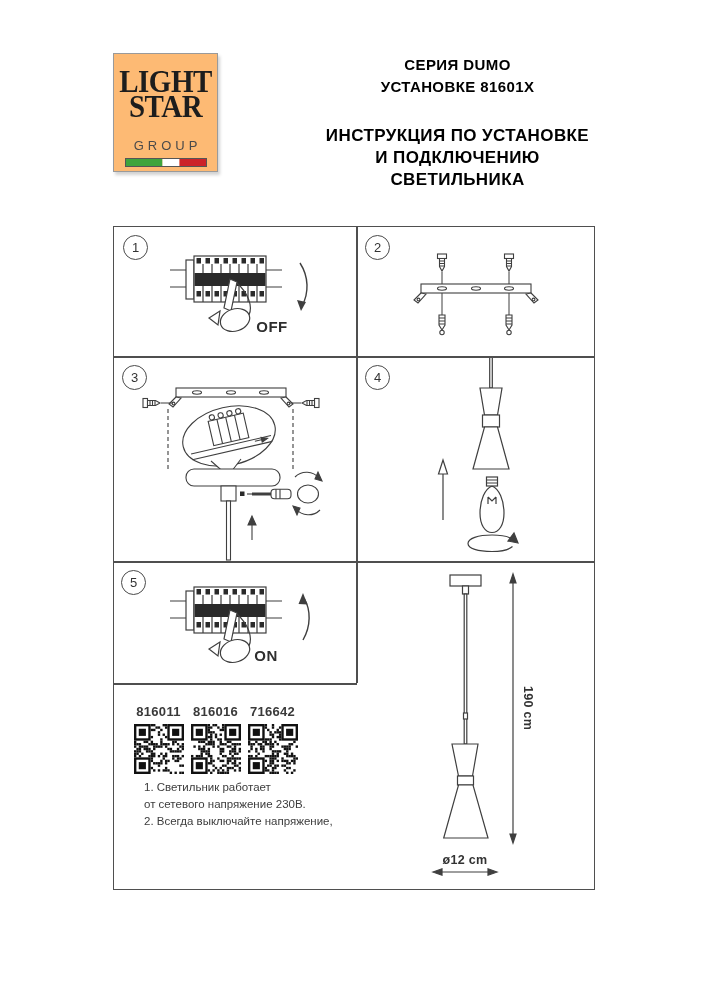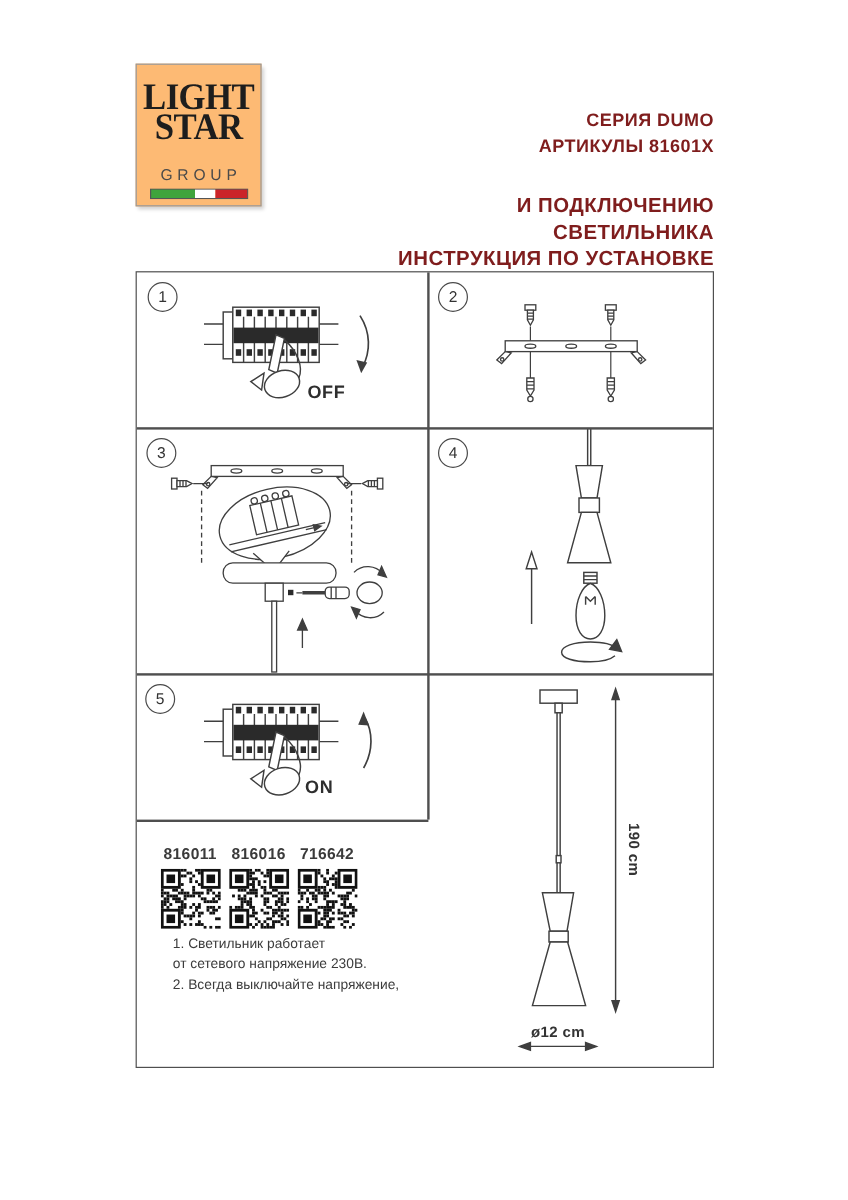--- a/index.html
+++ b/index.html
@@ -16,22 +16,22 @@
   .logo-word{
     font-family:"Liberation Serif",serif;font-weight:bold;color:#1d1d1d;
     font-size:29px;line-height:25px;letter-spacing:-.5px;transform:scaleY(1.08);
   }
   .logo-word.first{margin-top:15px;}
   .logo-group{
     font-size:13px;letter-spacing:4px;color:#4a4a4a;margin-top:19px;margin-left:4px;
   }
   .logo-flag{margin-top:4px;}
   .hdr{
-    position:absolute;left:320px;top:54px;width:275px;text-align:right;
-    font-weight:bold;color:#7f1d1d;margin-top:36px;
+    position:absolute;left:320px;top:54px;width:275px;text-align:center;
+    font-weight:bold;color:#000000;
   }
   .hdr-line{font-size:15px;line-height:22px;letter-spacing:.4px;}
   .hdr-title{margin-top:27px;font-size:17px;line-height:22px;letter-spacing:.4px;}
   
   .sheet{
     position:absolute;left:113px;top:226px;width:482px;height:664px;
     border:1.5px solid #4f4f4f;box-sizing:border-box;background:#fff;
   }
   .vdiv{position:absolute;left:242px;top:0;width:1.5px;height:456px;background:#4f4f4f;}
   .hdiv1{position:absolute;left:0;top:129px;width:100%;height:1.5px;background:#4f4f4f;}
@@ -65,24 +65,24 @@
   <svg class="logo-flag" width="82" height="9" viewBox="0 0 82 9">
     <rect x="0.5" y="0.5" width="37" height="8" fill="#3fa43c"></rect>
     <rect x="37.5" y="0.5" width="17" height="8" fill="#ffffff"></rect>
     <rect x="54.5" y="0.5" width="27" height="8" fill="#cb2329"></rect>
     <rect x="0.5" y="0.5" width="81" height="8" fill="none" stroke="#555" stroke-width="1"></rect>
   </svg>
 </div>
 
 <div class="hdr">
   <div class="hdr-line">СЕРИЯ DUMO</div>
-  <div class="hdr-line">АРТИКУЛЫ 81601X</div>
+  <div class="hdr-line">УСТАНОВКЕ 81601X</div>
   <div class="hdr-title">
+    <div>ИНСТРУКЦИЯ ПО УСТАНОВКЕ</div>
     <div>И ПОДКЛЮЧЕНИЮ СВЕТИЛЬНИКА</div>
-    <div>ИНСТРУКЦИЯ ПО УСТАНОВКЕ</div>
   </div>
 </div>
 
 <div class="sheet">
 
   <svg class="fig" style="left:0;top:0" width="242" height="129" viewBox="0 0 242 129">
     <g id="g-breaker" stroke="#3f3f3f" stroke-width="1.2" fill="none">
       <path d="M56,43h16 M56,60h16 M152,43h16 M152,60h16"></path>
       <rect x="72" y="33" width="8" height="39" fill="#fff"></rect>
       <rect x="80" y="29" width="72" height="46" fill="#fff"></rect>

